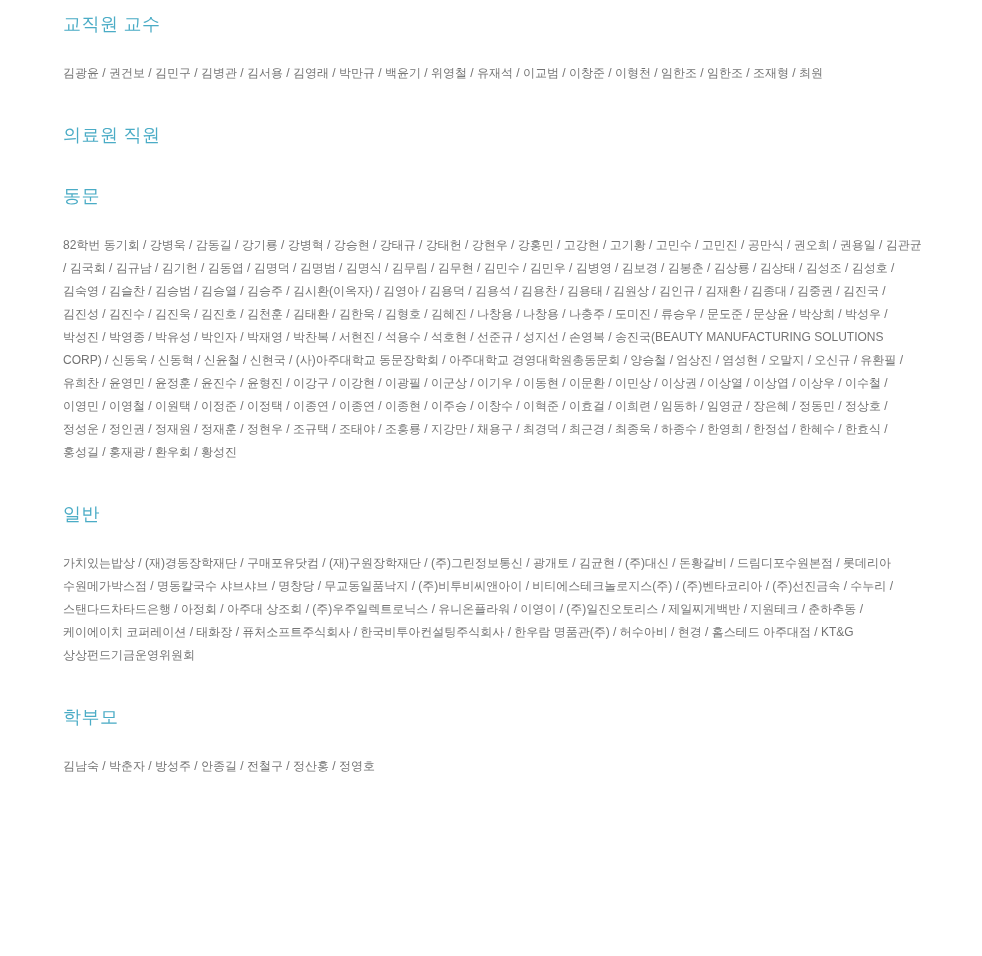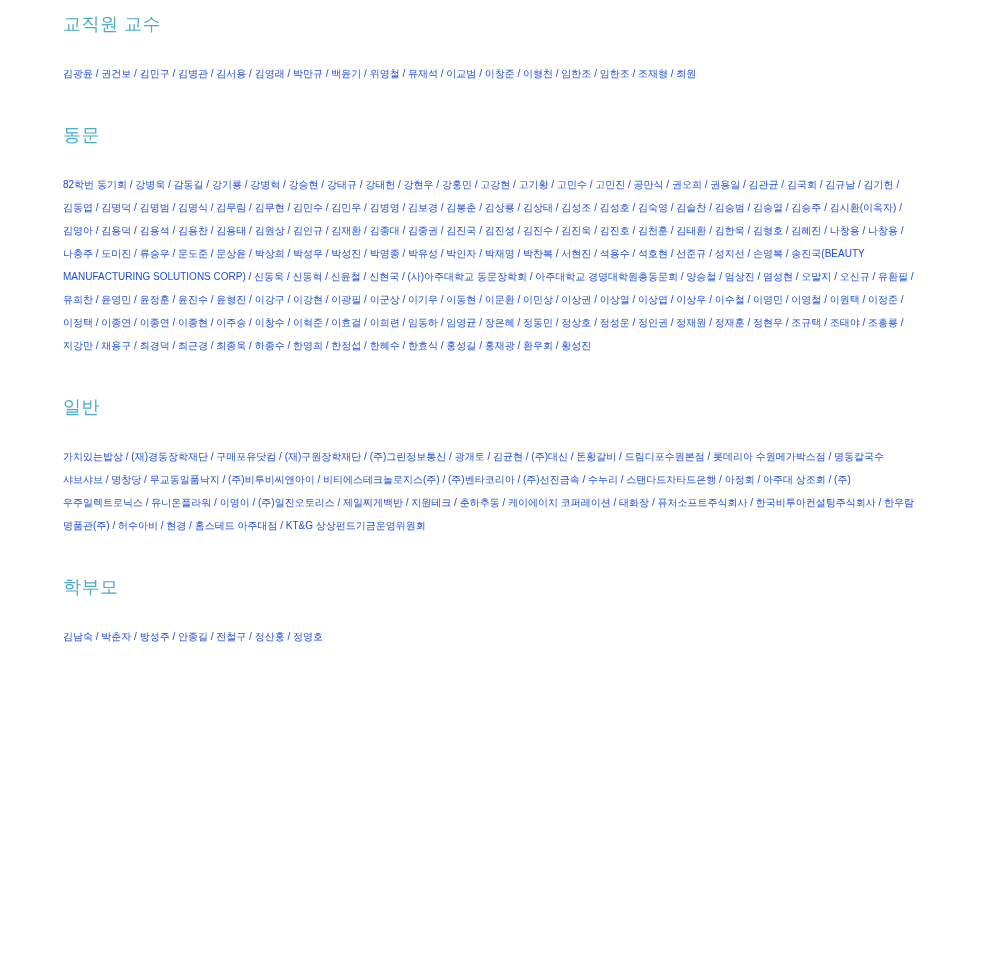--- a/index.html
+++ b/index.html
@@ -16,51 +16,52 @@
   .page {
     box-sizing: border-box;
     width: 982px;
     padding: 14px 60px 40px 63px;
   }
   .section {
     margin: 0 0 40px 0;
   }
   .section-title {
     margin: 0 0 27px 0;
-    font-family: Liberation Sans, sans-serif;
+    font-family: Liberation Serif, serif;
     font-size: 18px;
     line-height: 21px;
     font-weight: normal;
     color: #4bacc6;
     letter-spacing: 0.5px;
   }
   .name-list {
     margin: 0;
-    font-size: 10px;
+    font-size: 12px;
     line-height: 23px;
-    color: #1d4ed8;
+    color: #737373;
     word-break: keep-all;
     overflow-wrap: break-word;
   }
   .section:last-child {
     margin-bottom: 0;
   }
 </style>
 </head>
 <body>
 
 <div class="page">
 
   <div class="section">
     <h2 class="section-title">교직원 교수</h2>
     <p class="name-list">김광윤 / 권건보 / 김민구 / 김병관 / 김서용 / 김영래 / 박만규 / 백윤기 / 위영철 / 유재석 / 이교범 / 이창준 / 이형천 / 임한조 / 임한조 / 조재형 / 최원</p>
   </div>
 
 
   <div class="section">
+    <h2 class="section-title">의료원 직원</h2>
   </div>
 
   <div class="section">
     <h2 class="section-title">동문</h2>
     <p class="name-list">82학번 동기회 / 강병욱 / 감동길 / 강기룡 / 강병혁 / 강승현 / 강태규 / 강태헌 / 강현우 / 강홍민 / 고강현 / 고기황 / 고민수 / 고민진 / 공만식 / 권오희 / 권용일 / 김관균 / 김국회 / 김규남 / 김기헌 / 김동엽 / 김명덕 / 김명범 / 김명식 / 김무림 / 김무현 / 김민수 / 김민우 / 김병영 / 김보경 / 김봉춘 / 김상룡 / 김상태 / 김성조 / 김성호 / 김숙영 / 김슬찬 / 김승범 / 김승열 / 김승주 / 김시환(이옥자) / 김영아 / 김용덕 / 김용석 / 김용찬 / 김용태 / 김원상 / 김인규 / 김재환 / 김종대 / 김중권 / 김진국 / 김진성 / 김진수 / 김진욱 / 김진호 / 김천훈 / 김태환 / 김한욱 / 김형호 / 김혜진 / 나창용 / 나창용 / 나충주 / 도미진 / 류승우 / 문도준 / 문상윤 / 박상희 / 박성우 / 박성진 / 박영종 / 박유성 / 박인자 / 박재영 / 박찬복 / 서현진 / 석용수 / 석호현 / 선준규 / 성지선 / 손영복 / 송진국(BEAUTY MANUFACTURING SOLUTIONS CORP) / 신동욱 / 신동혁 / 신윤철 / 신현국 / (사)아주대학교 동문장학회 / 아주대학교 경영대학원총동문회 / 양승철 / 엄상진 / 염성현 / 오말지 / 오신규 / 유환필 / 유희찬 / 윤영민 / 윤정훈 / 윤진수 / 윤형진 / 이강구 / 이강현 / 이광필 / 이군상 / 이기우 / 이동현 / 이문환 / 이민상 / 이상권 / 이상열 / 이상엽 / 이상우 / 이수철 / 이영민 / 이영철 / 이원택 / 이정준 / 이정택 / 이종연 / 이종연 / 이종현 / 이주승 / 이창수 / 이혁준 / 이효걸 / 이희련 / 임동하 / 임영균 / 장은혜 / 정동민 / 정상호 / 정성운 / 정인권 / 정재원 / 정재훈 / 정현우 / 조규택 / 조태야 / 조흥룡 / 지강만 / 채용구 / 최경덕 / 최근경 / 최종욱 / 하종수 / 한영희 / 한정섭 / 한혜수 / 한효식 / 홍성길 / 홍재광 / 환우회 / 황성진</p>
   </div>
 
   <div class="section">
     <h2 class="section-title">일반</h2>
     <p class="name-list">가치있는밥상 / (재)경동장학재단 / 구매포유닷컴 / (재)구원장학재단 / (주)그린정보통신 / 광개토 / 김균현 / (주)대신 / 돈황갈비 / 드림디포수원본점 / 롯데리아 수원메가박스점 / 명동칼국수 샤브샤브 / 명창당 / 무교동일품낙지 / (주)비투비씨앤아이 / 비티에스테크놀로지스(주) / (주)벤타코리아 / (주)선진금속 / 수누리 / 스탠다드차타드은행 / 아정회 / 아주대 상조회 / (주)우주일렉트로닉스 / 유니온플라워 / 이영이 / (주)일진오토리스 / 제일찌게백반 / 지원테크 / 춘하추동 / 케이에이치 코퍼레이션 / 태화장 / 퓨처소프트주식회사 / 한국비투아컨설팅주식회사 / 한우람 명품관(주) / 허수아비 / 현경 / 홈스테드 아주대점 / KT&amp;G 상상펀드기금운영위원회</p>

